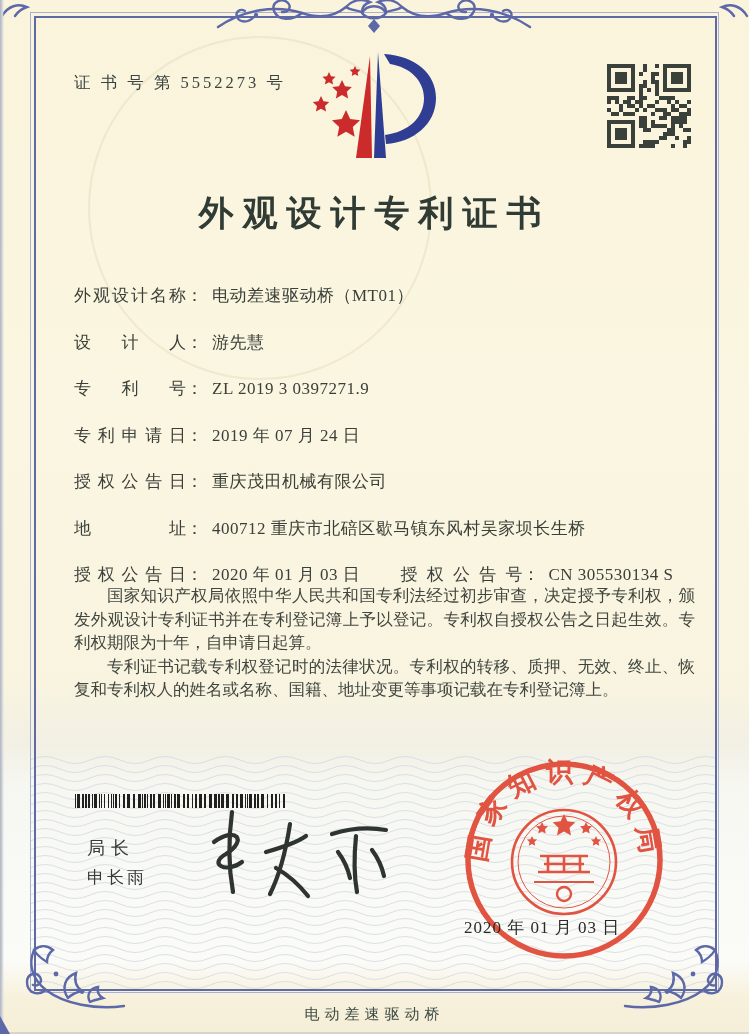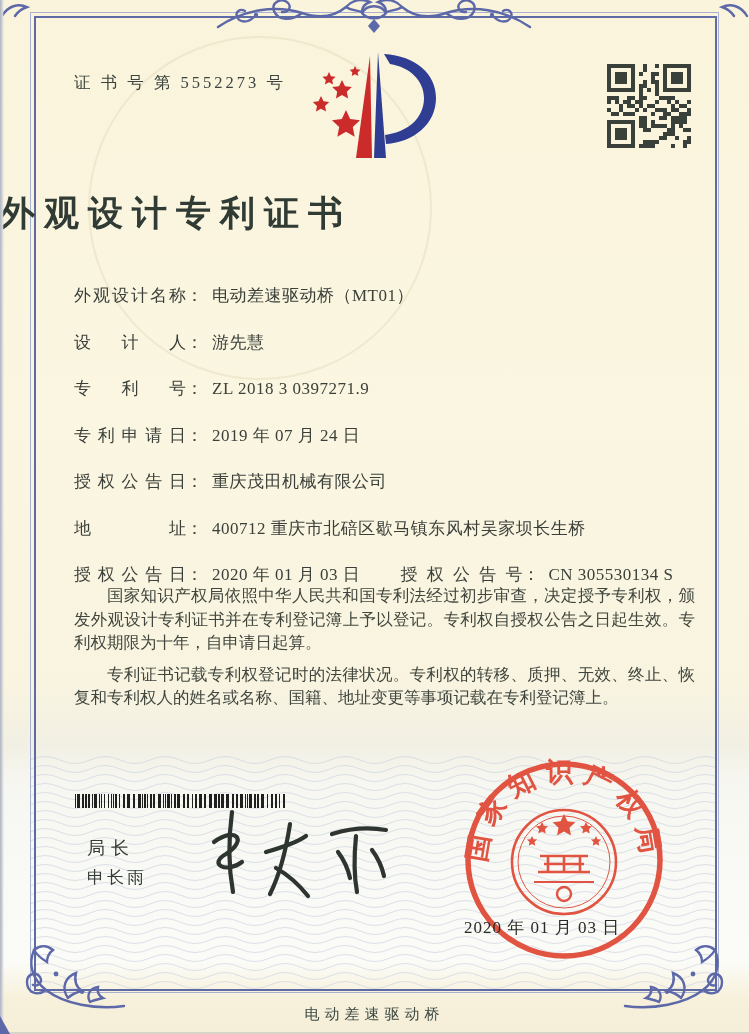--- a/index.html
+++ b/index.html
@@ -23,34 +23,34 @@
   #watermark{left:88px;top:36px;width:340px;height:340px;border-radius:50%;
     border:2px solid rgba(186,174,122,.17);}
   
   #frame-outer{left:30px;top:12px;width:687px;height:979px;border:1px solid #a9b1cf;}
   #frame-inner{left:34px;top:16px;width:679px;height:971px;border:2px solid #5e6aa4;}
   
   #cert-no{left:74px;top:72px;font-size:16.5px;letter-spacing:3px;color:#3c4440;}
   #logo{left:298px;top:44px;}
   #qr{left:607px;top:64px;}
   
-  #title{left:0;top:190px;width:100%;text-align:left;font-size:35px;
+  #title{left:0;top:190px;width:100%;text-align:center;font-size:35px;
     font-weight:bold;letter-spacing:9px;color:#2f3b34;}
   
   #fields{left:74px;top:284px;width:600px;font-size:17px;color:#3a3f39;}
   .field-row{position:absolute;left:0;white-space:nowrap;}
   .flabel{display:inline-block;width:112px;text-align:justify;text-align-last:justify;}
   .fcolon{display:inline-block;}
   .fvalue{margin-left:9px;letter-spacing:.5px;margin-top:40px;}
   .flabel2{display:inline-block;width:122px;text-align:justify;text-align-last:justify;}
   
   #paras{left:74px;top:584px;width:621px;font-size:16.5px;line-height:23.6px;
     color:#40463e;text-align:justify;}
   #paras p{margin:0;text-indent:2em;}
-  #paras p+p{margin-top:8px;}
+  #paras p+p{margin-top:0px;}
   
   #barcode{left:75px;top:794px;width:214px;height:14px;font-size:0;}
   #barcode span{display:inline-block;height:14px;background:#20201e;vertical-align:top;}
   
   #director-title{left:87px;top:836px;font-size:18px;letter-spacing:6px;color:#353b35;}
   #director-name{left:87px;top:866px;font-size:17px;letter-spacing:3px;color:#353b35;}
   #signature{left:198px;top:798px;}
   
   #seal{left:458px;top:756px;}
   #seal-date{left:464px;top:916px;font-size:17px;color:#2a2a26;letter-spacing:1px;
@@ -306,21 +306,21 @@
   <div id="title" class="abs">外观设计专利证书</div>
 
   <div id="fields" class="abs">
     <div class="field-row" style="top:0">
       <span class="flabel">外观设计名称</span><span class="fcolon">：</span><span class="fvalue">电动差速驱动桥（MT01）</span>
     </div>
     <div class="field-row" style="top:47px">
       <span class="flabel">设计人</span><span class="fcolon">：</span><span class="fvalue">游先慧</span>
     </div>
     <div class="field-row" style="top:93px">
-      <span class="flabel">专利号</span><span class="fcolon">：</span><span class="fvalue">ZL 2018 3 0397271.9</span>
+      <span class="flabel">专利号</span><span class="fcolon">：</span><span class="fvalue">ZL 2019 3 0397271.9</span>
     </div>
     <div class="field-row" style="top:140px">
       <span class="flabel">专利申请日</span><span class="fcolon">：</span><span class="fvalue">2019 年 07 月 24 日</span>
     </div>
     <div class="field-row" style="top:186px">
       <span class="flabel">授权公告日</span><span class="fcolon">：</span><span class="fvalue">重庆茂田机械有限公司</span>
     </div>
     <div class="field-row" style="top:233px">
       <span class="flabel">地址</span><span class="fcolon">：</span><span class="fvalue">400712 重庆市北碚区歇马镇东风村吴家坝长生桥</span>
     </div>

